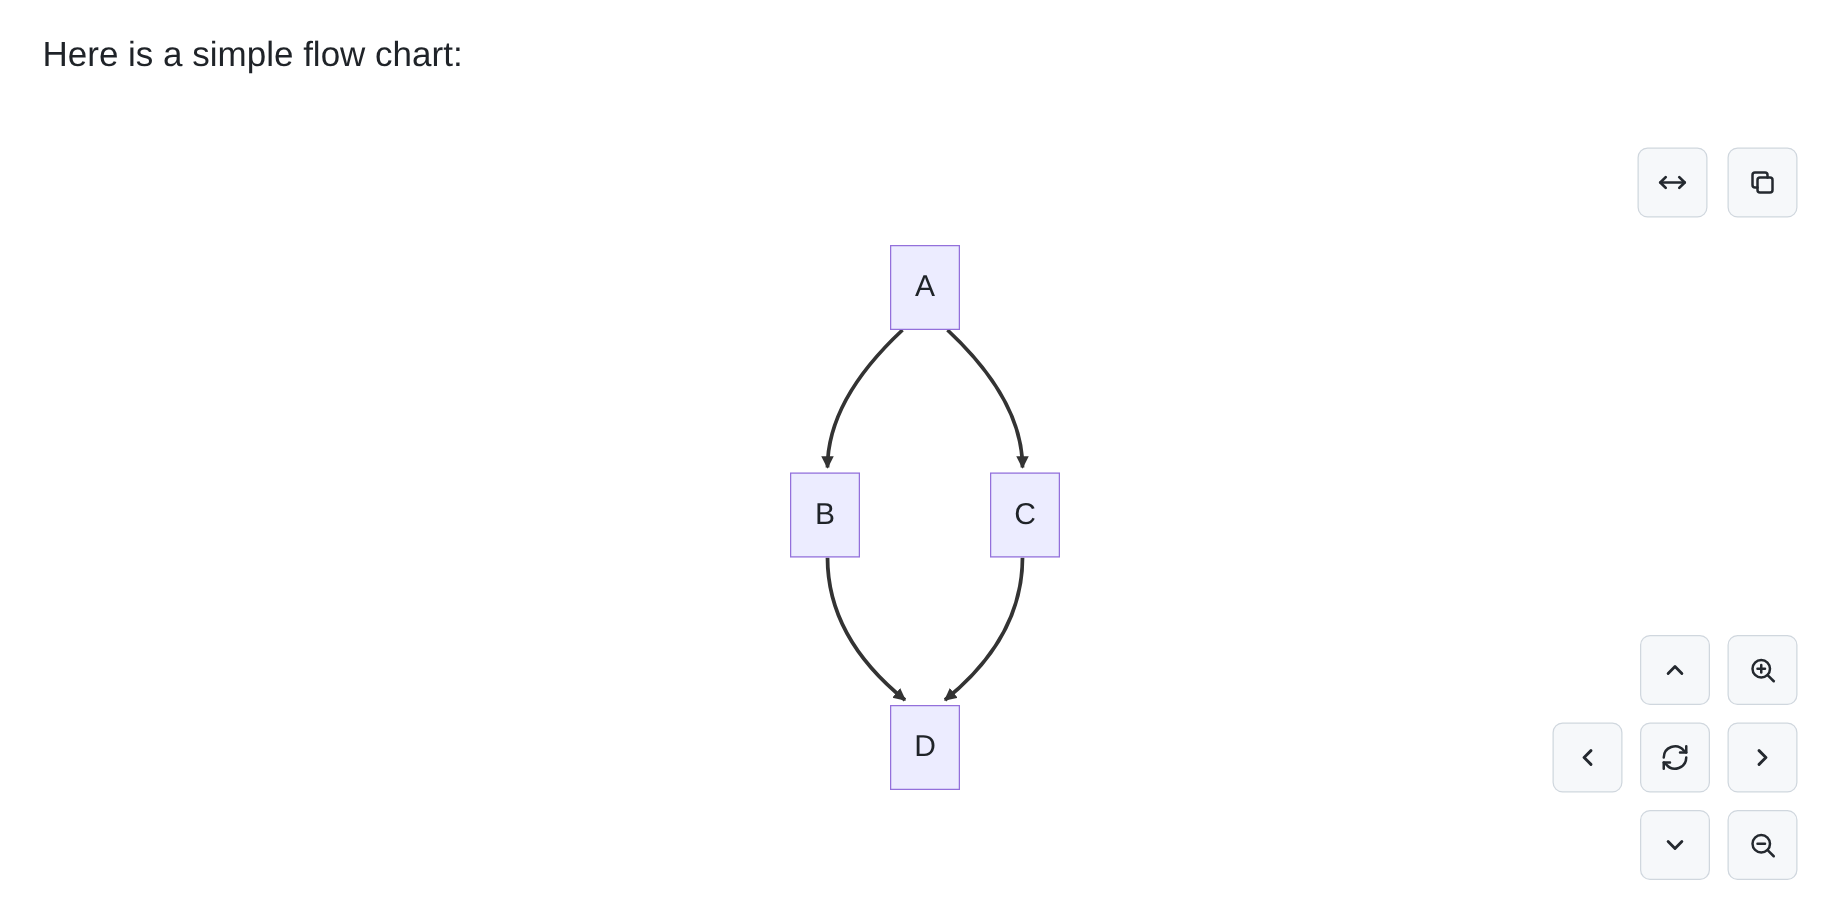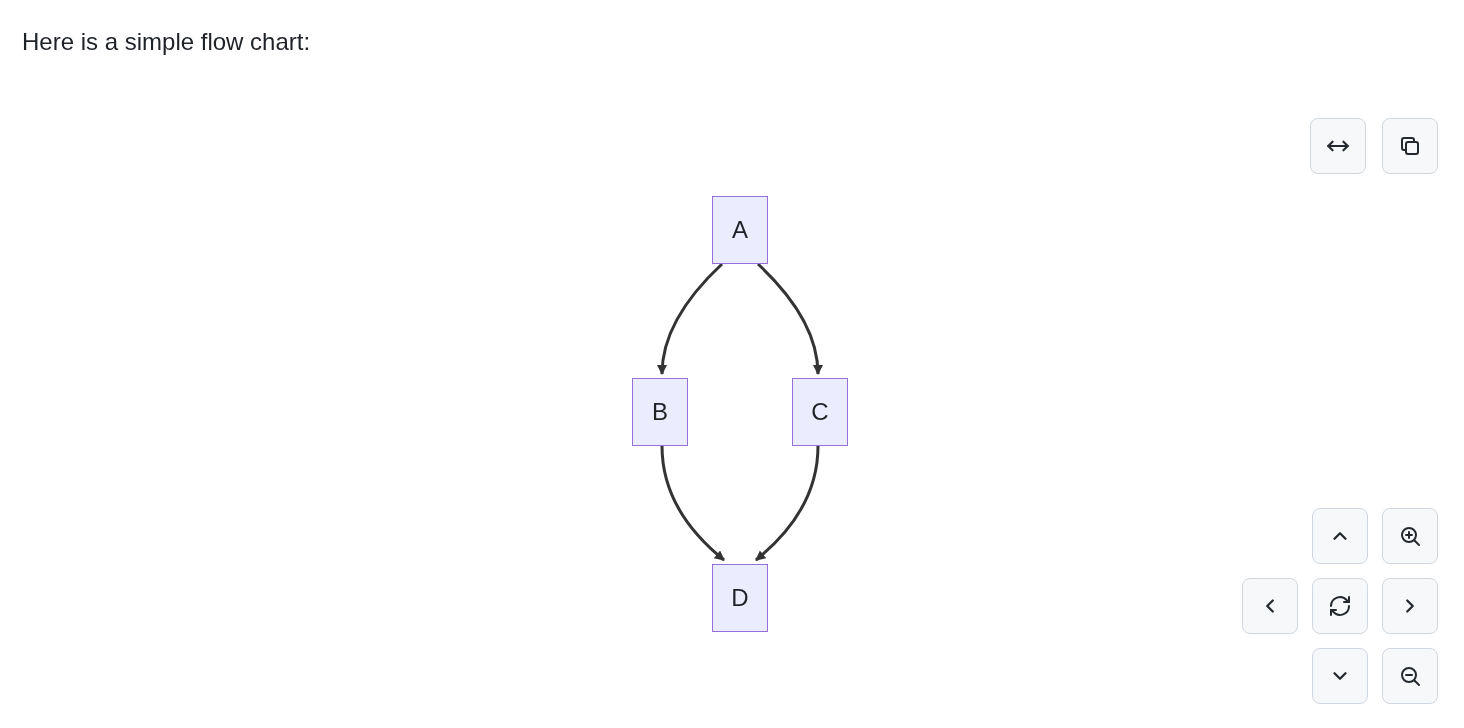--- a/index.html
+++ b/index.html
@@ -10,22 +10,22 @@
     height: 728px;
     font-family: -apple-system, BlinkMacSystemFont, "Segoe UI", Helvetica, Arial, sans-serif;
     background: #ffffff;
     color: #1f2328;
     overflow: hidden;
     position: relative;
   }
   .heading {
     position: absolute;
     top: 28px;
-    left: 22px;
-    font-size: 24px;
+    left: 34px;
+    font-size: 28px;
     font-weight: 400;
   }
   .diagram-area {
     position: absolute;
     top: 90px;
     left: 0;
     width: 1464px;
     height: 620px;
   }
   .node {

